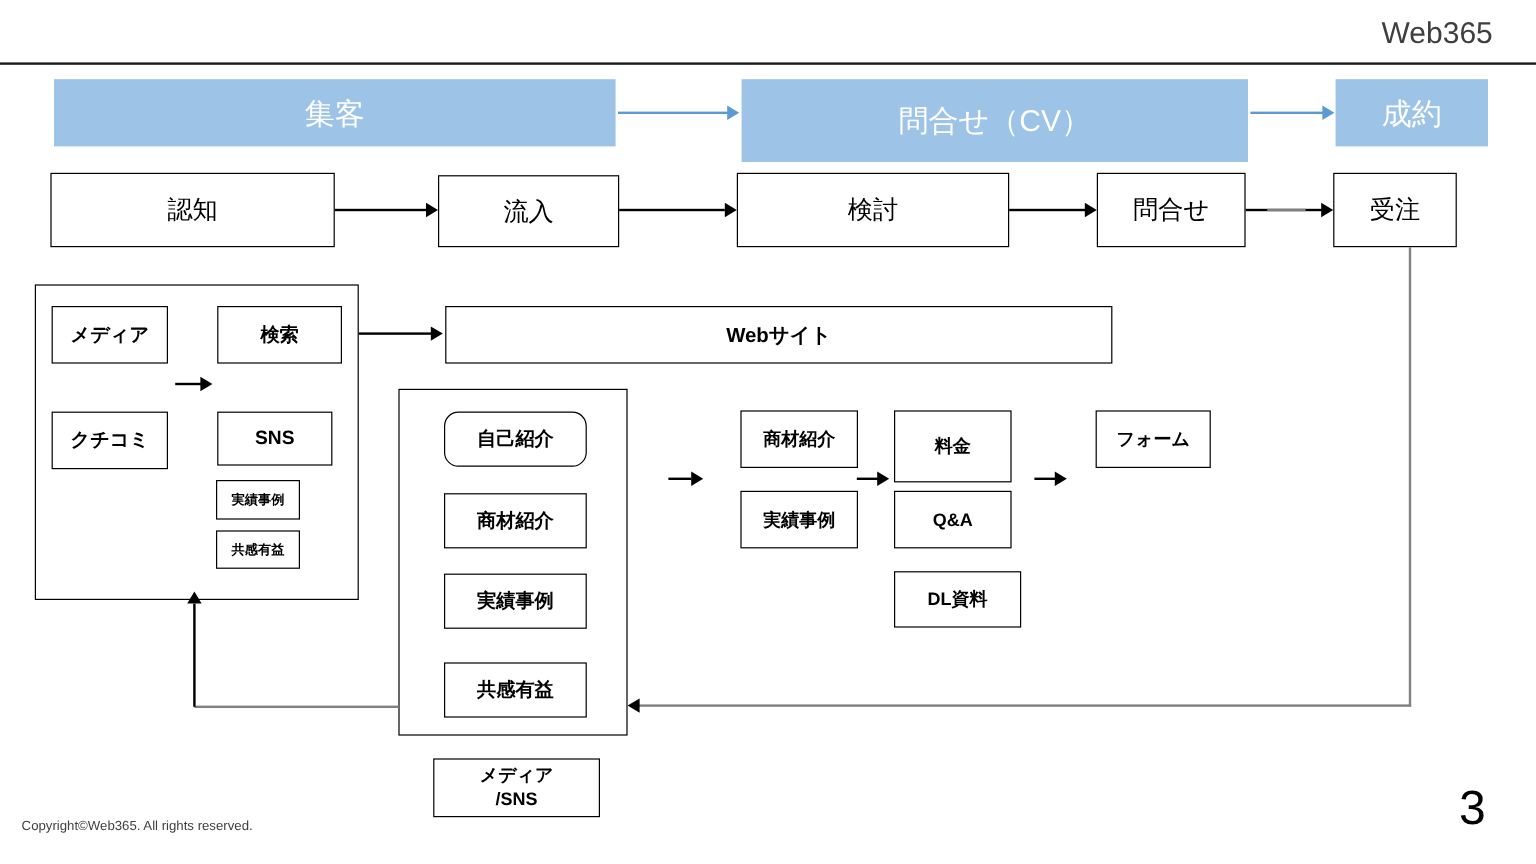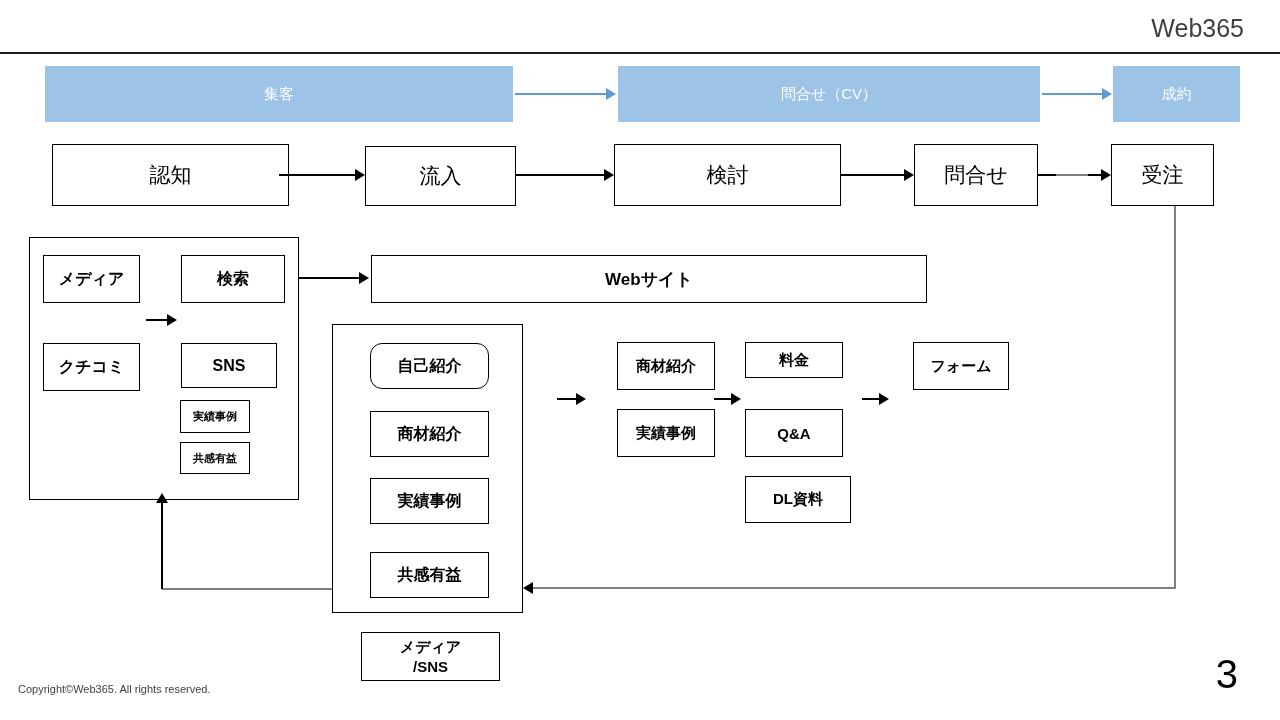--- a/index.html
+++ b/index.html
@@ -6,21 +6,21 @@
   body{
     width:1280px;height:720px;position:relative;background:#ffffff;overflow:hidden;
     font-family:"Liberation Sans","DejaVu Sans",sans-serif;color:#000;
   }
   .abs{position:absolute;box-sizing:border-box;}
   
   .slide-title{font-size:25px;font-weight:normal;color:var(--title-color,#3f3f3f);}
   .header-rule{border-top:2px solid #1a1a1a;height:0;}
   
   .stage{
-    background:var(--stage-fill,#9DC3E6);color:#ffffff;font-size:15px;
+    background:var(--stage-fill,#9DC3E6);color:#ffffff;font-size:25px;
     display:flex;align-items:center;justify-content:center;
   }
   
   .node{
     background:#ffffff;border:1.6px solid #000;font-size:21px;
     display:flex;align-items:center;justify-content:center;text-align:center;
   }
   .bold{font-weight:bold;}
   .f17{font-size:17px;}
   .f16{font-size:16px;}
@@ -42,29 +42,29 @@
   .page-number{font-size:40px;color:#000;}
   .two-line{line-height:1.3;}
 </style>
 </head>
 <body>
 
 <div class="abs slide-title" style="top:14px;right:36px;">Web365</div>
 <div class="abs header-rule" style="left:0;top:52px;width:1280px;"></div>
 
 <div class="abs stage" style="left:45px;top:66px;width:468px;height:56px;">集客</div>
-<div class="abs stage" style="left:618px;top:66px;width:422px;height:56px;">問合せ（CV）</div>
+<div class="abs stage" style="left:618px;top:66px;width:422px;height:69px;">問合せ（CV）</div>
 <div class="abs stage" style="left:1113px;top:66px;width:127px;height:56px;">成約</div>
 
 <div class="abs hline blue" style="left:515px;top:93px;width:92px;"></div>
 <div class="abs head-right blue" style="left:606px;top:88px;"></div>
 <div class="abs hline blue" style="left:1042px;top:93px;width:61px;"></div>
 <div class="abs head-right blue" style="left:1102px;top:88px;"></div>
 
-<div class="abs node" style="left:42px;top:144px;width:237px;height:62px;margin-left:10px;">認知</div>
+<div class="abs node" style="left:42px;top:144px;width:237px;height:62px;">認知</div>
 <div class="abs node" style="left:365px;top:146px;width:151px;height:60px;">流入</div>
 <div class="abs node" style="left:614px;top:144px;width:227px;height:62px;">検討</div>
 <div class="abs node" style="left:914px;top:144px;width:124px;height:62px;">問合せ</div>
 <div class="abs node" style="left:1111px;top:144px;width:103px;height:62px;">受注</div>
 
 <div class="abs hline" style="left:279px;top:174px;width:77px;"></div>
 <div class="abs head-right" style="left:355px;top:169px;"></div>
 <div class="abs hline" style="left:516px;top:174px;width:88px;"></div>
 <div class="abs head-right" style="left:604px;top:169px;"></div>
 <div class="abs hline" style="left:841px;top:174px;width:64px;"></div>
@@ -92,21 +92,21 @@
 <div class="abs node bold f16" style="left:370px;top:411px;width:119px;height:46px;">商材紹介</div>
 <div class="abs node bold f16" style="left:370px;top:478px;width:119px;height:46px;">実績事例</div>
 <div class="abs node bold f16" style="left:370px;top:552px;width:119px;height:46px;">共感有益</div>
 
 <div class="abs hline" style="left:557px;top:398px;width:19px;"></div>
 <div class="abs head-right" style="left:576px;top:393px;"></div>
 <div class="abs node bold f15" style="left:617px;top:342px;width:98px;height:48px;">商材紹介</div>
 <div class="abs node bold f15" style="left:617px;top:409px;width:98px;height:48px;">実績事例</div>
 <div class="abs hline" style="left:714px;top:398px;width:18px;"></div>
 <div class="abs head-right" style="left:731px;top:393px;"></div>
-<div class="abs node bold f15" style="left:745px;top:342px;width:98px;height:36px;">料金</div>
+<div class="abs node bold f15" style="left:745px;top:342px;width:98px;height:60px;">料金</div>
 <div class="abs node bold f15" style="left:745px;top:409px;width:98px;height:48px;">Q&amp;A</div>
 <div class="abs node bold f15" style="left:745px;top:476px;width:106px;height:47px;">DL資料</div>
 <div class="abs hline" style="left:862px;top:398px;width:18px;"></div>
 <div class="abs head-right" style="left:879px;top:393px;"></div>
 <div class="abs node bold f15" style="left:913px;top:342px;width:96px;height:48px;">フォーム</div>
 
 <div class="abs node bold f15 two-line" style="left:361px;top:632px;width:139px;height:49px;flex-direction:column;">
   <span>メディア</span>
   <span>/SNS</span>
 </div>

